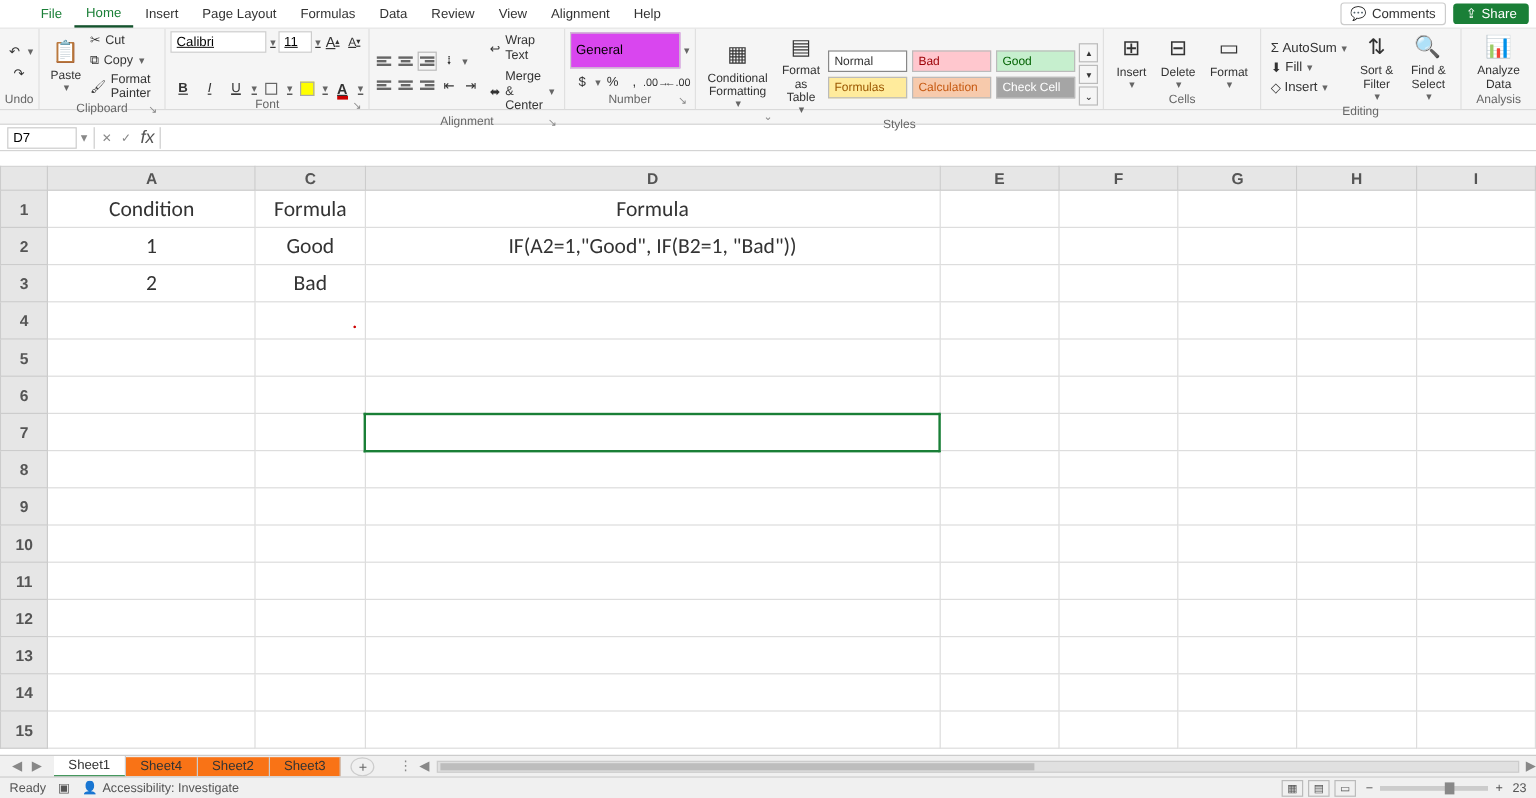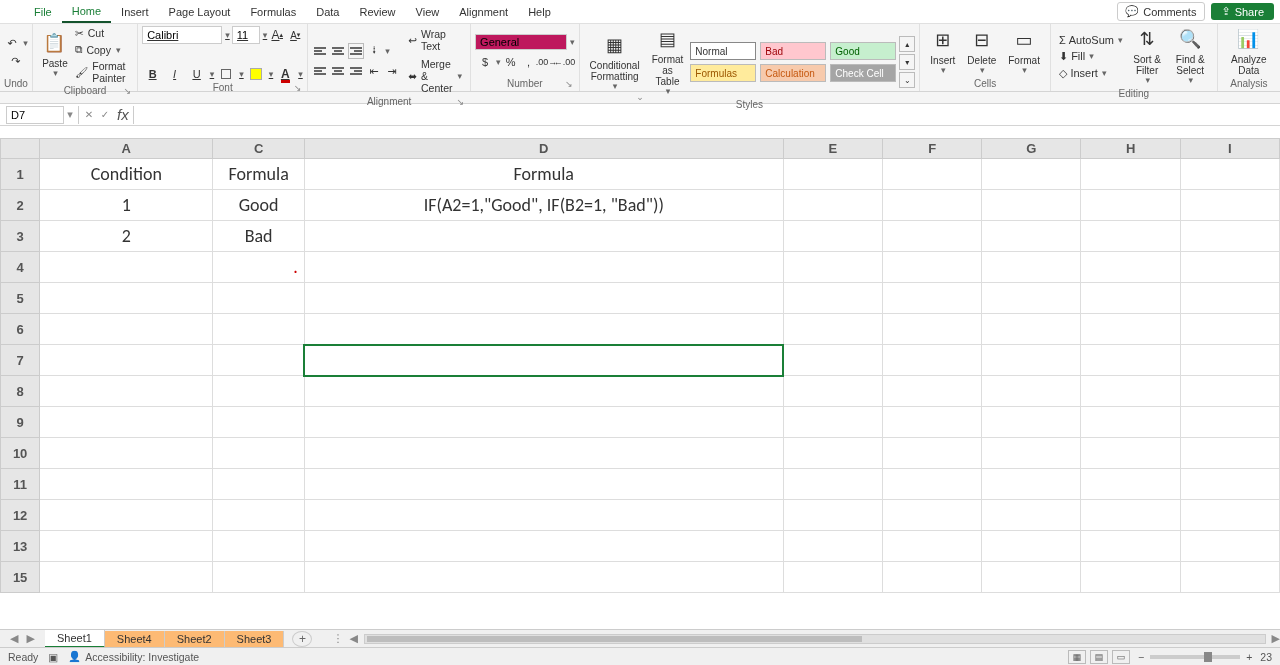--- a/index.html
+++ b/index.html
@@ -49,21 +49,21 @@
 .font-color-a::after { content:''; position:absolute; left:0; right:0; bottom:-2px; height:3px; background:#c00; }
 
 
 .align-ico span { display:block; width:12px; height:2px; background:#666; margin:1px 0; }
 .align-ico.left span:nth-child(2){width:8px;}
 .align-ico.center span:nth-child(2){width:8px;margin-left:2px;}
 .align-ico.right span:nth-child(2){width:8px;margin-left:4px;}
 .wrap-btn, .merge-btn { font-size: 10.5px; padding: 2px 4px; display:flex; align-items:center; gap:4px; cursor:pointer; }
 
 
-.num-format-sel { width: 92px; height: 16px; border: 1px solid #ccc; font-size: 11px; padding-left: 4px; background:#be185d; }
+.num-format-sel { width: 92px; height: 30px; border: 1px solid #ccc; font-size: 11px; padding-left: 4px; background:#d946ef; }
 
 
 .style-cell { width: 66px; height: 18px; border: 1px solid #bbb; font-size: 10px; display:flex; align-items:center; padding-left:4px; margin: 1px; }
 .style-normal { background:#fff; border:1px solid #888; }
 .style-bad { background:#ffc7ce; color:#9c0006; }
 .style-good { background:#c6efce; color:#006100; }
 .style-neutral { background:#ffeb9c; color:#9c5700; }
 .style-calc { background:#f7caac; color:#c65911; }
 .style-check { background:#a5a5a5; color:#fff; }
 
@@ -91,21 +91,21 @@
 
 
 .colA { width: 176px; }
 .colC { width: 92px; }
 .colD { width: 490px; }
 .colN { width: 102px; }
 
 
 .sheet-tabs { position: absolute; bottom: 18px; left: 0; right: 0; height: 18px; background: #f0f0f0; border-top: 1px solid #ccc; display: flex; align-items: center; }
 .sheet-nav { padding: 0 10px; display:flex; gap:8px; color:#888; }
-.sheet-tab { padding: 2px 12px; border-right: 1px solid #ccc; font-size: 11px; cursor: pointer; background:#fdba74; }
+.sheet-tab { padding: 2px 12px; border-right: 1px solid #ccc; font-size: 11px; cursor: pointer; background:#f97316; }
 .sheet-tab.active { background: #fff; border-bottom: 2px solid #1a7f37; }
 .add-sheet { width: 20px; height: 16px; border: 1px solid #ccc; border-radius: 50%; text-align:center; line-height:14px; margin-left:8px; cursor:pointer; font-size:12px; color:#666; }
 .sheet-split { flex:1; display:flex; align-items:center; padding-left:20px; }
 .mini-scroll { flex:1; height:10px; background:#e0e0e0; border:1px solid #ccc; margin: 0 6px; position:relative; }
 .mini-scroll-thumb { position:absolute; left:2px; top:1px; height:6px; width:55%; background:#bdbdbd; }
 
 
 .status-bar { position: absolute; bottom: 0; left: 0; right: 0; height: 18px; background: #f0f0f0; border-top: 1px solid #ccc; display: flex; align-items: center; font-size: 10.5px; color: #555; padding: 0 8px; }
 .status-bar .spacer { flex:1; }
 .view-btns { display:flex; gap:4px; margin-right:8px; }
@@ -563,20 +563,31 @@
           <td class="cell"></td>
           <td class="cell"></td>
           <td class="cell"></td>
           <td class="cell"></td>
           <td class="cell"></td>
           <td class="cell"></td>
           <td class="cell"></td>
           <td class="cell"></td>
         </tr>
     <tr>
+          <th class="row-header">14</th>
+          <td class="cell"></td>
+          <td class="cell"></td>
+          <td class="cell"></td>
+          <td class="cell"></td>
+          <td class="cell"></td>
+          <td class="cell"></td>
+          <td class="cell"></td>
+          <td class="cell"></td>
+        </tr>
+    <tr>
           <th class="row-header">15</th>
           <td class="cell"></td>
           <td class="cell"></td>
           <td class="cell"></td>
           <td class="cell"></td>
           <td class="cell"></td>
           <td class="cell"></td>
           <td class="cell"></td>
           <td class="cell"></td>
         </tr>

